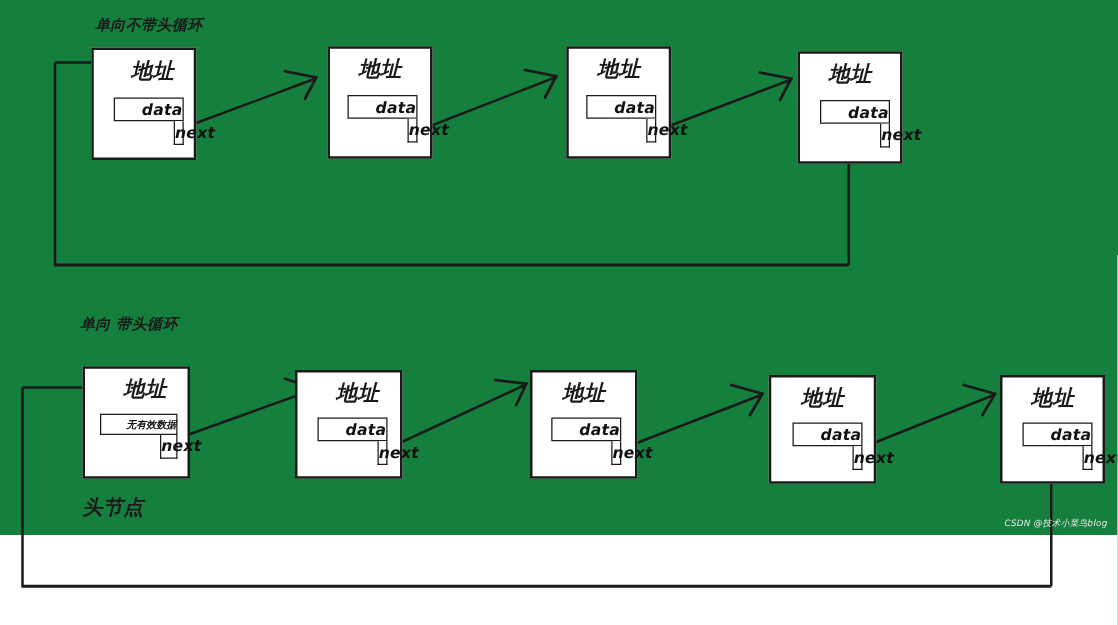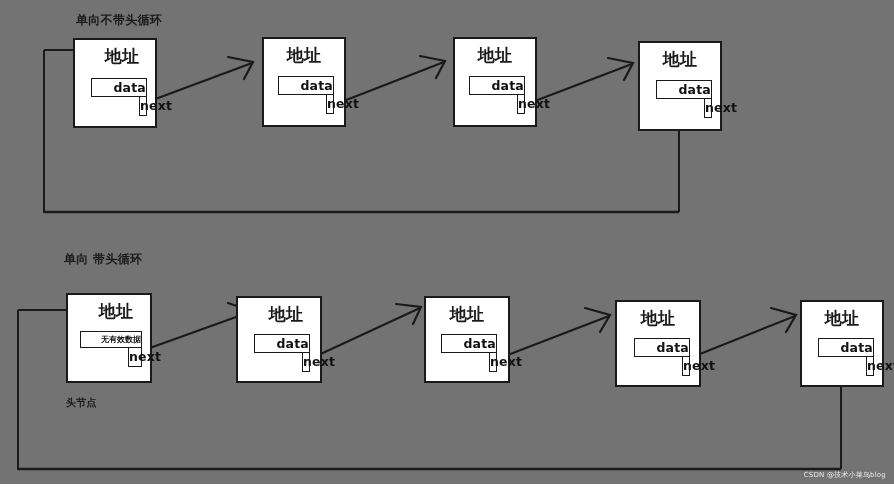--- a/index.html
+++ b/index.html
@@ -10,22 +10,23 @@
   }
   body {
     width: 894px;
     height: 500px;
     overflow: hidden;
     font-family: "DejaVu Sans", "Liberation Sans", sans-serif;
   }
   #canvas {
     position: relative;
     width: 894px;
-    height: 484px;
-    background: #737373;
+    height: 428px;
+    background: #15803d;
+    font-style: italic;
   }
   #diagram {
     position: absolute;
     left: 0;
     top: 0;
     width: 894px;
     height: 500px;
   }
   .section-title {
     position: absolute;
@@ -80,21 +81,21 @@
     line-height: 15px;
     height: 17px;
     letter-spacing: 0;
   }
   .cell + .cell {
     border-top: none;
     margin-left: 48px;
   }
   .caption {
     position: absolute;
-    font-size: 10px;
+    font-size: 16px;
     font-weight: bold;
     color: #1a1a1a;
     white-space: nowrap;
     letter-spacing: 0.3px;
   }
   .watermark {
     position: absolute;
     right: 8px;
     bottom: 4px;
     font-size: 7px;

